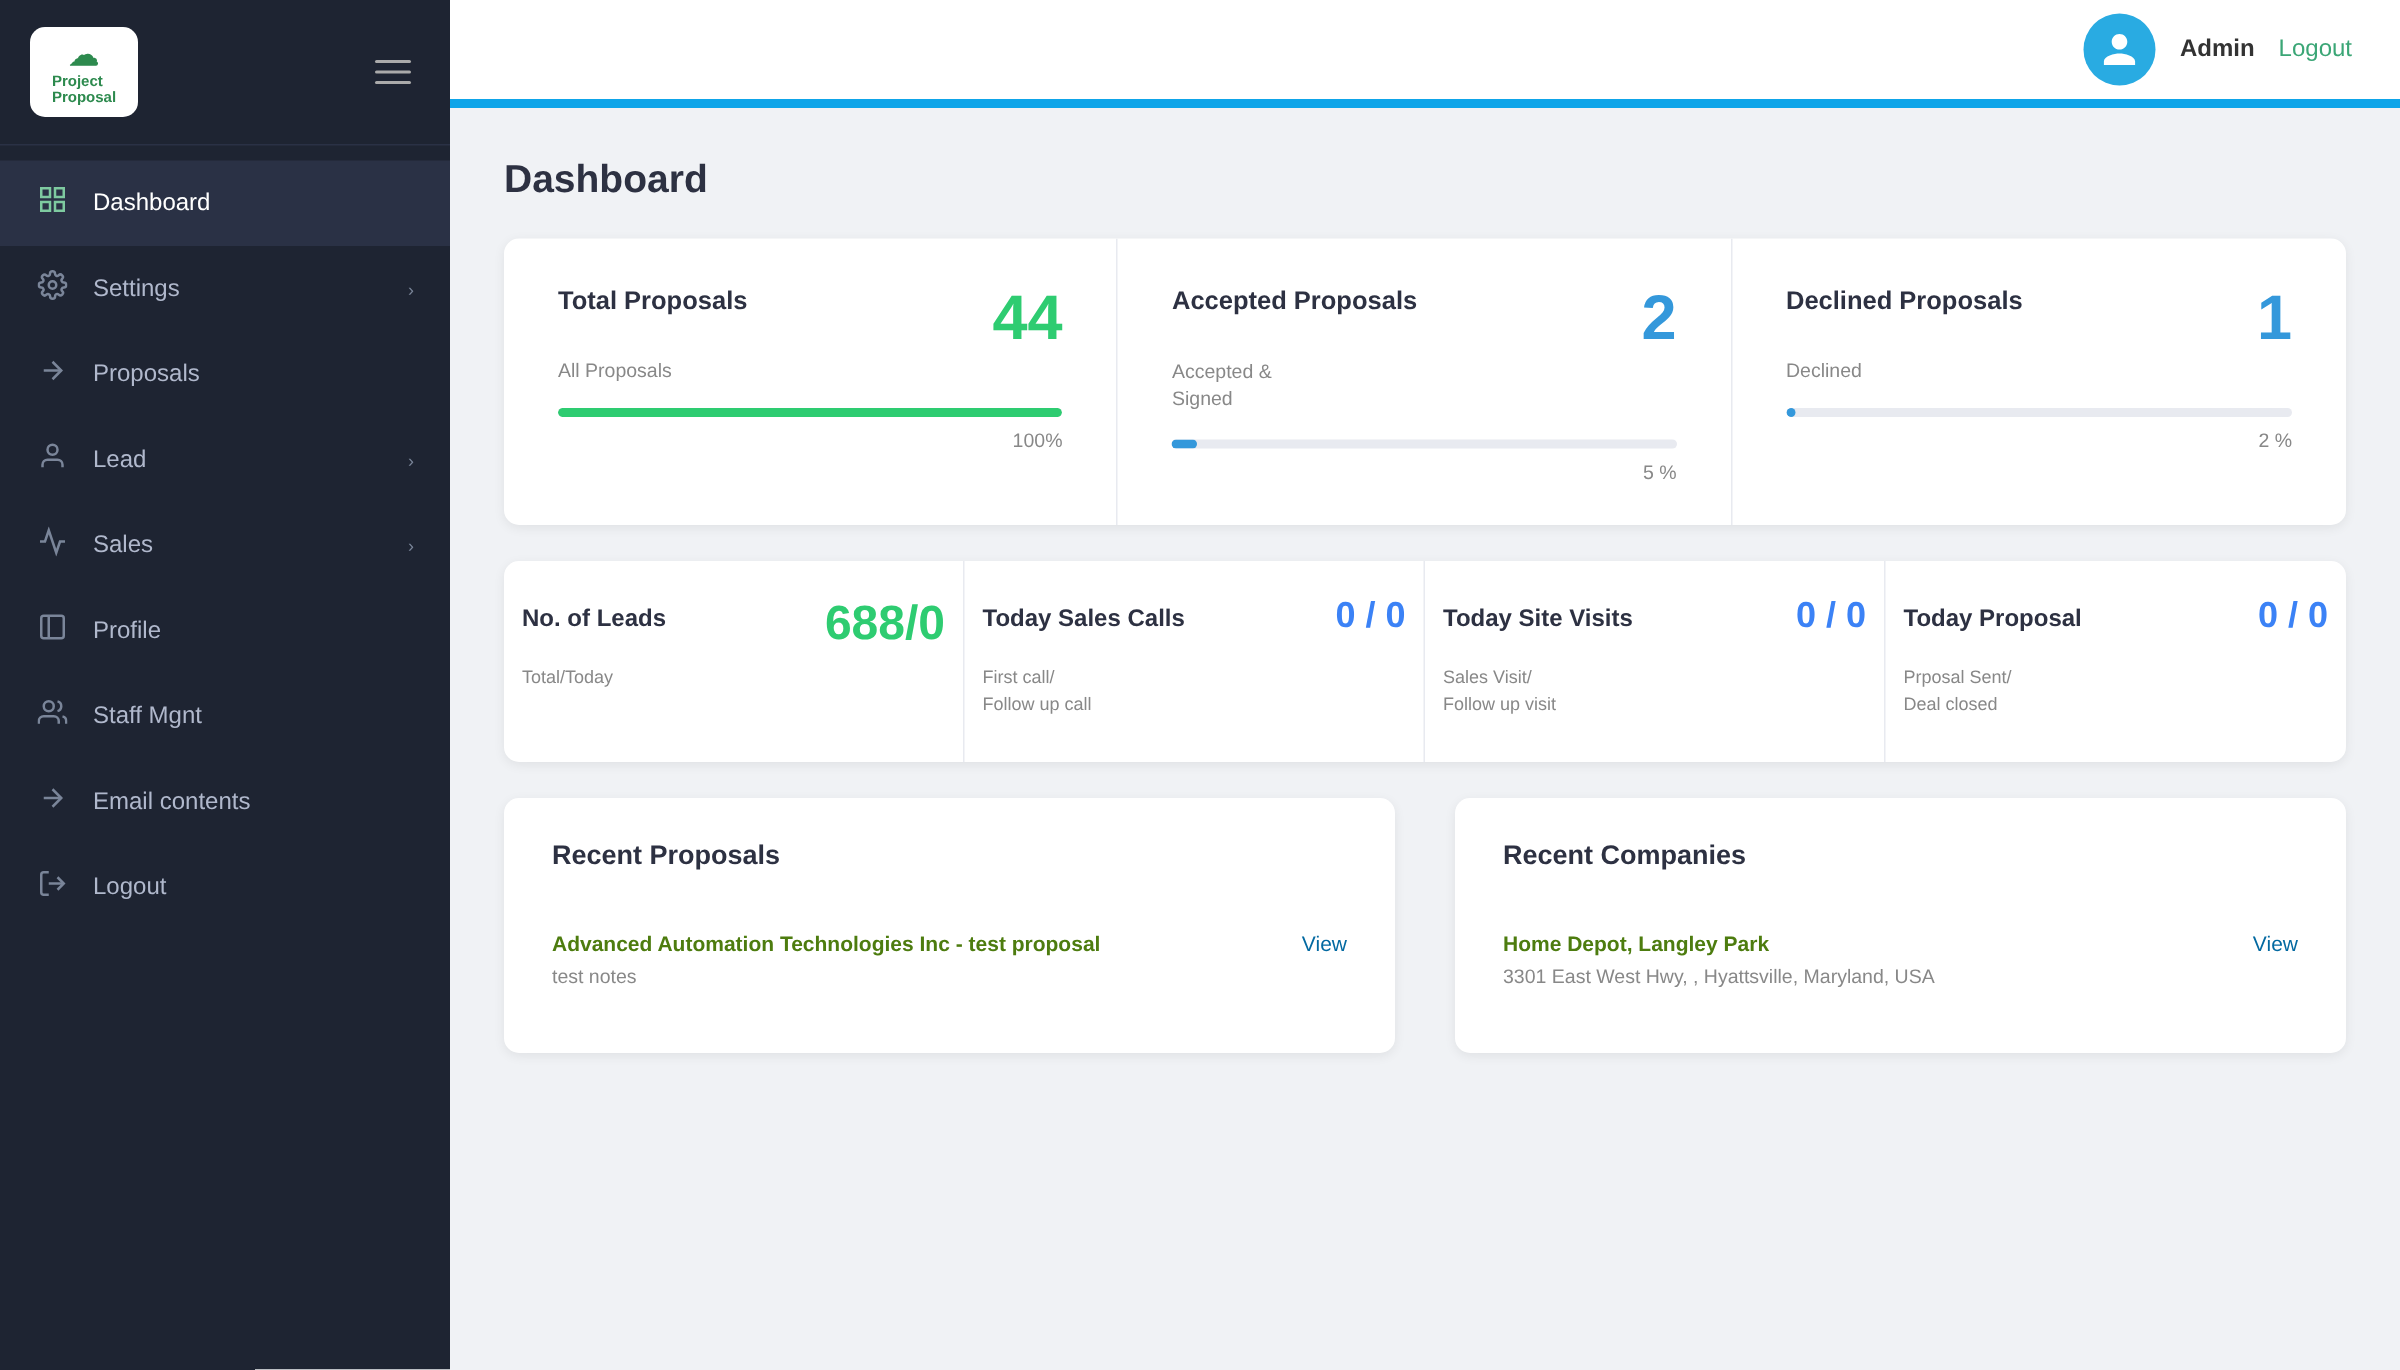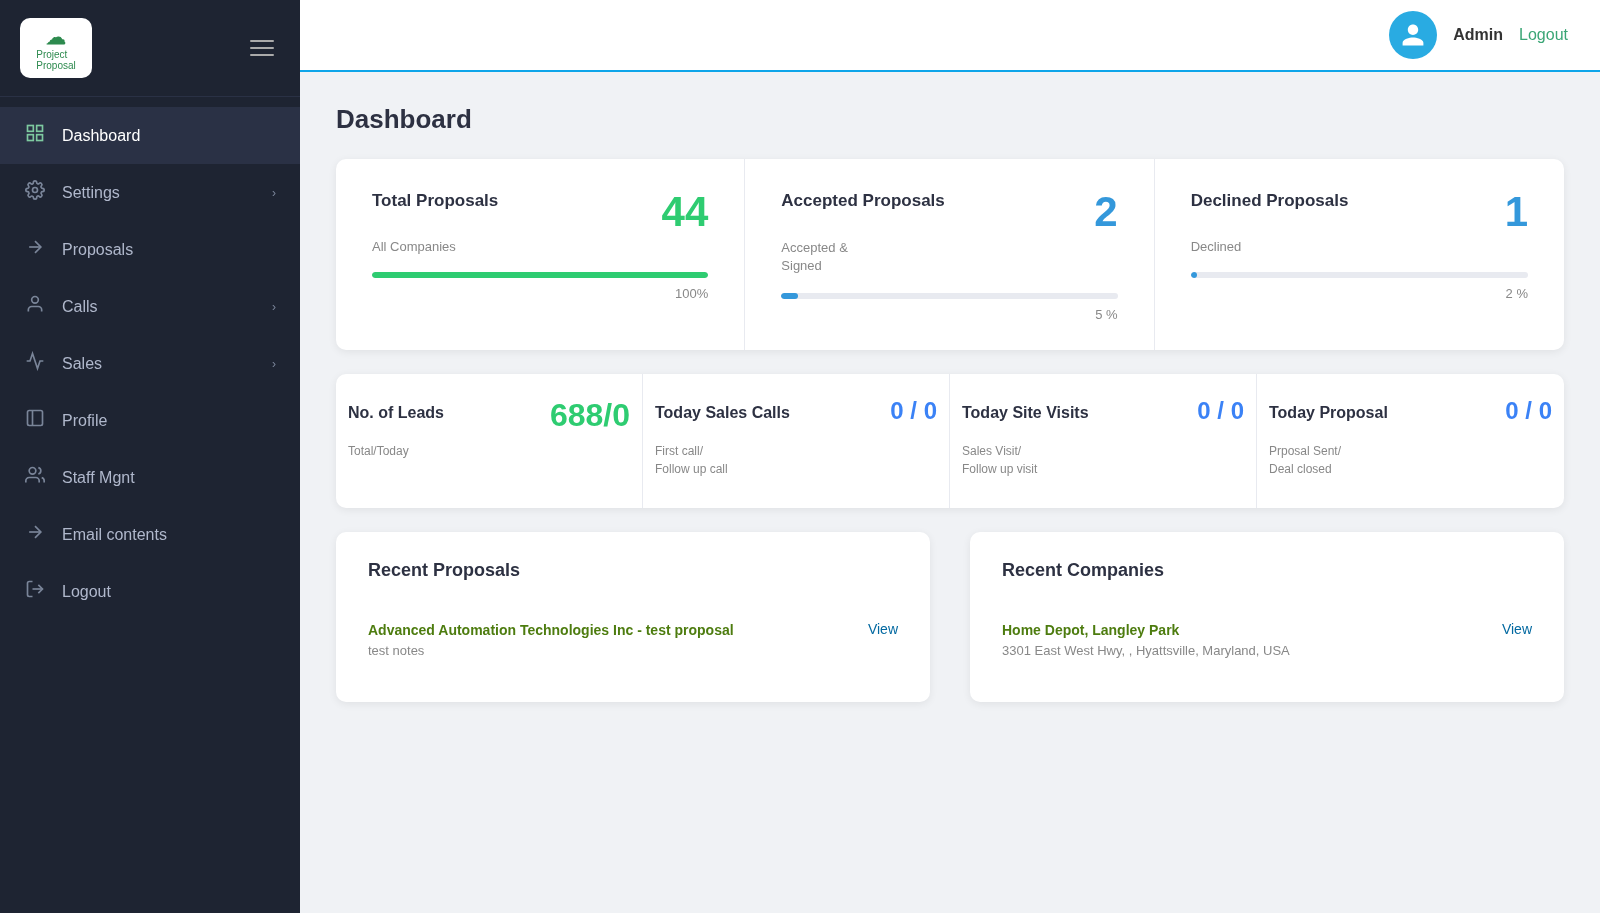--- a/index.html
+++ b/index.html
@@ -99,21 +99,21 @@
 
     
     .topbar {
       background: white;
       height: 72px;
       display: flex;
       align-items: center;
       justify-content: flex-end;
       padding: 0 32px;
       gap: 16px;
-      border-bottom: 2px solid #0ea5e9;
+      border-bottom: 6px solid #0ea5e9;
       box-shadow: 0 1px 4px rgba(0,0,0,0.06);
     }
     .topbar-avatar {
       width: 48px;
       height: 48px;
       border-radius: 50%;
       background: #29abe2;
       display: flex;
       align-items: center;
       justify-content: center;
@@ -309,21 +309,21 @@
       margin-top: 4px;
     }
   </style>
 </head>
 <body>
 
 <div class="sidebar">
   <div class="sidebar-logo">
     <div class="logo-box">
       <span style="font-size:20px;">☁</span>
-      <span style="font-size:10px; font-weight:400; color:#2d8a4e; line-height:1.1;">Project<br>Proposal</span>
+      <span style="font-size:10px; font-weight:700; color:#2d8a4e; line-height:1.1;">Project<br>Proposal</span>
     </div>
     <button class="hamburger-btn">
       <span></span>
       <span></span>
       <span></span>
     </button>
   </div>
 
   <nav class="sidebar-nav">
 
@@ -360,21 +360,21 @@
       <span class="nav-label">Proposals</span>
     </div>
 
     <div class="nav-item">
       <span class="nav-icon">
         <svg width="20" height="20" viewBox="0 0 24 24" fill="none" stroke="#7a8599" stroke-width="2">
             <path d="M20 21v-2a4 4 0 0 0-4-4H8a4 4 0 0 0-4 4v2"></path>
             <circle cx="12" cy="7" r="4"></circle>
           </svg>
       </span>
-      <span class="nav-label">Calls</span>
+      <span class="nav-label">Lead</span>
       <span class="nav-arrow">›</span>
     </div>
 
     <div class="nav-item">
       <span class="nav-icon">
         <svg width="20" height="20" viewBox="0 0 24 24" fill="none" stroke="#7a8599" stroke-width="2">
             <polyline points="22 12 18 12 15 21 9 3 6 12 2 12"></polyline>
           </svg>
       </span>
       <span class="nav-label">Sales</span>
@@ -441,21 +441,21 @@
   <div class="content">
     <h1 class="page-title">Dashboard</h1>
 
     <div class="stats-row">
 
       <div class="stat-card">
         <div class="stat-header">
           <span class="stat-title">Total Proposals</span>
           <span class="stat-number-green">44</span>
         </div>
-        <div class="stat-subtitle">All Companies</div>
+        <div class="stat-subtitle">All Proposals</div>
         <div class="stat-bar-container">
           <div class="stat-bar-green" style="width:100%;"></div>
         </div>
         <div class="stat-percent">100%</div>
       </div>
 
       <div class="stat-card">
         <div class="stat-header">
           <span class="stat-title">Accepted Proposals</span>
           <span class="stat-number-blue">2</span>

